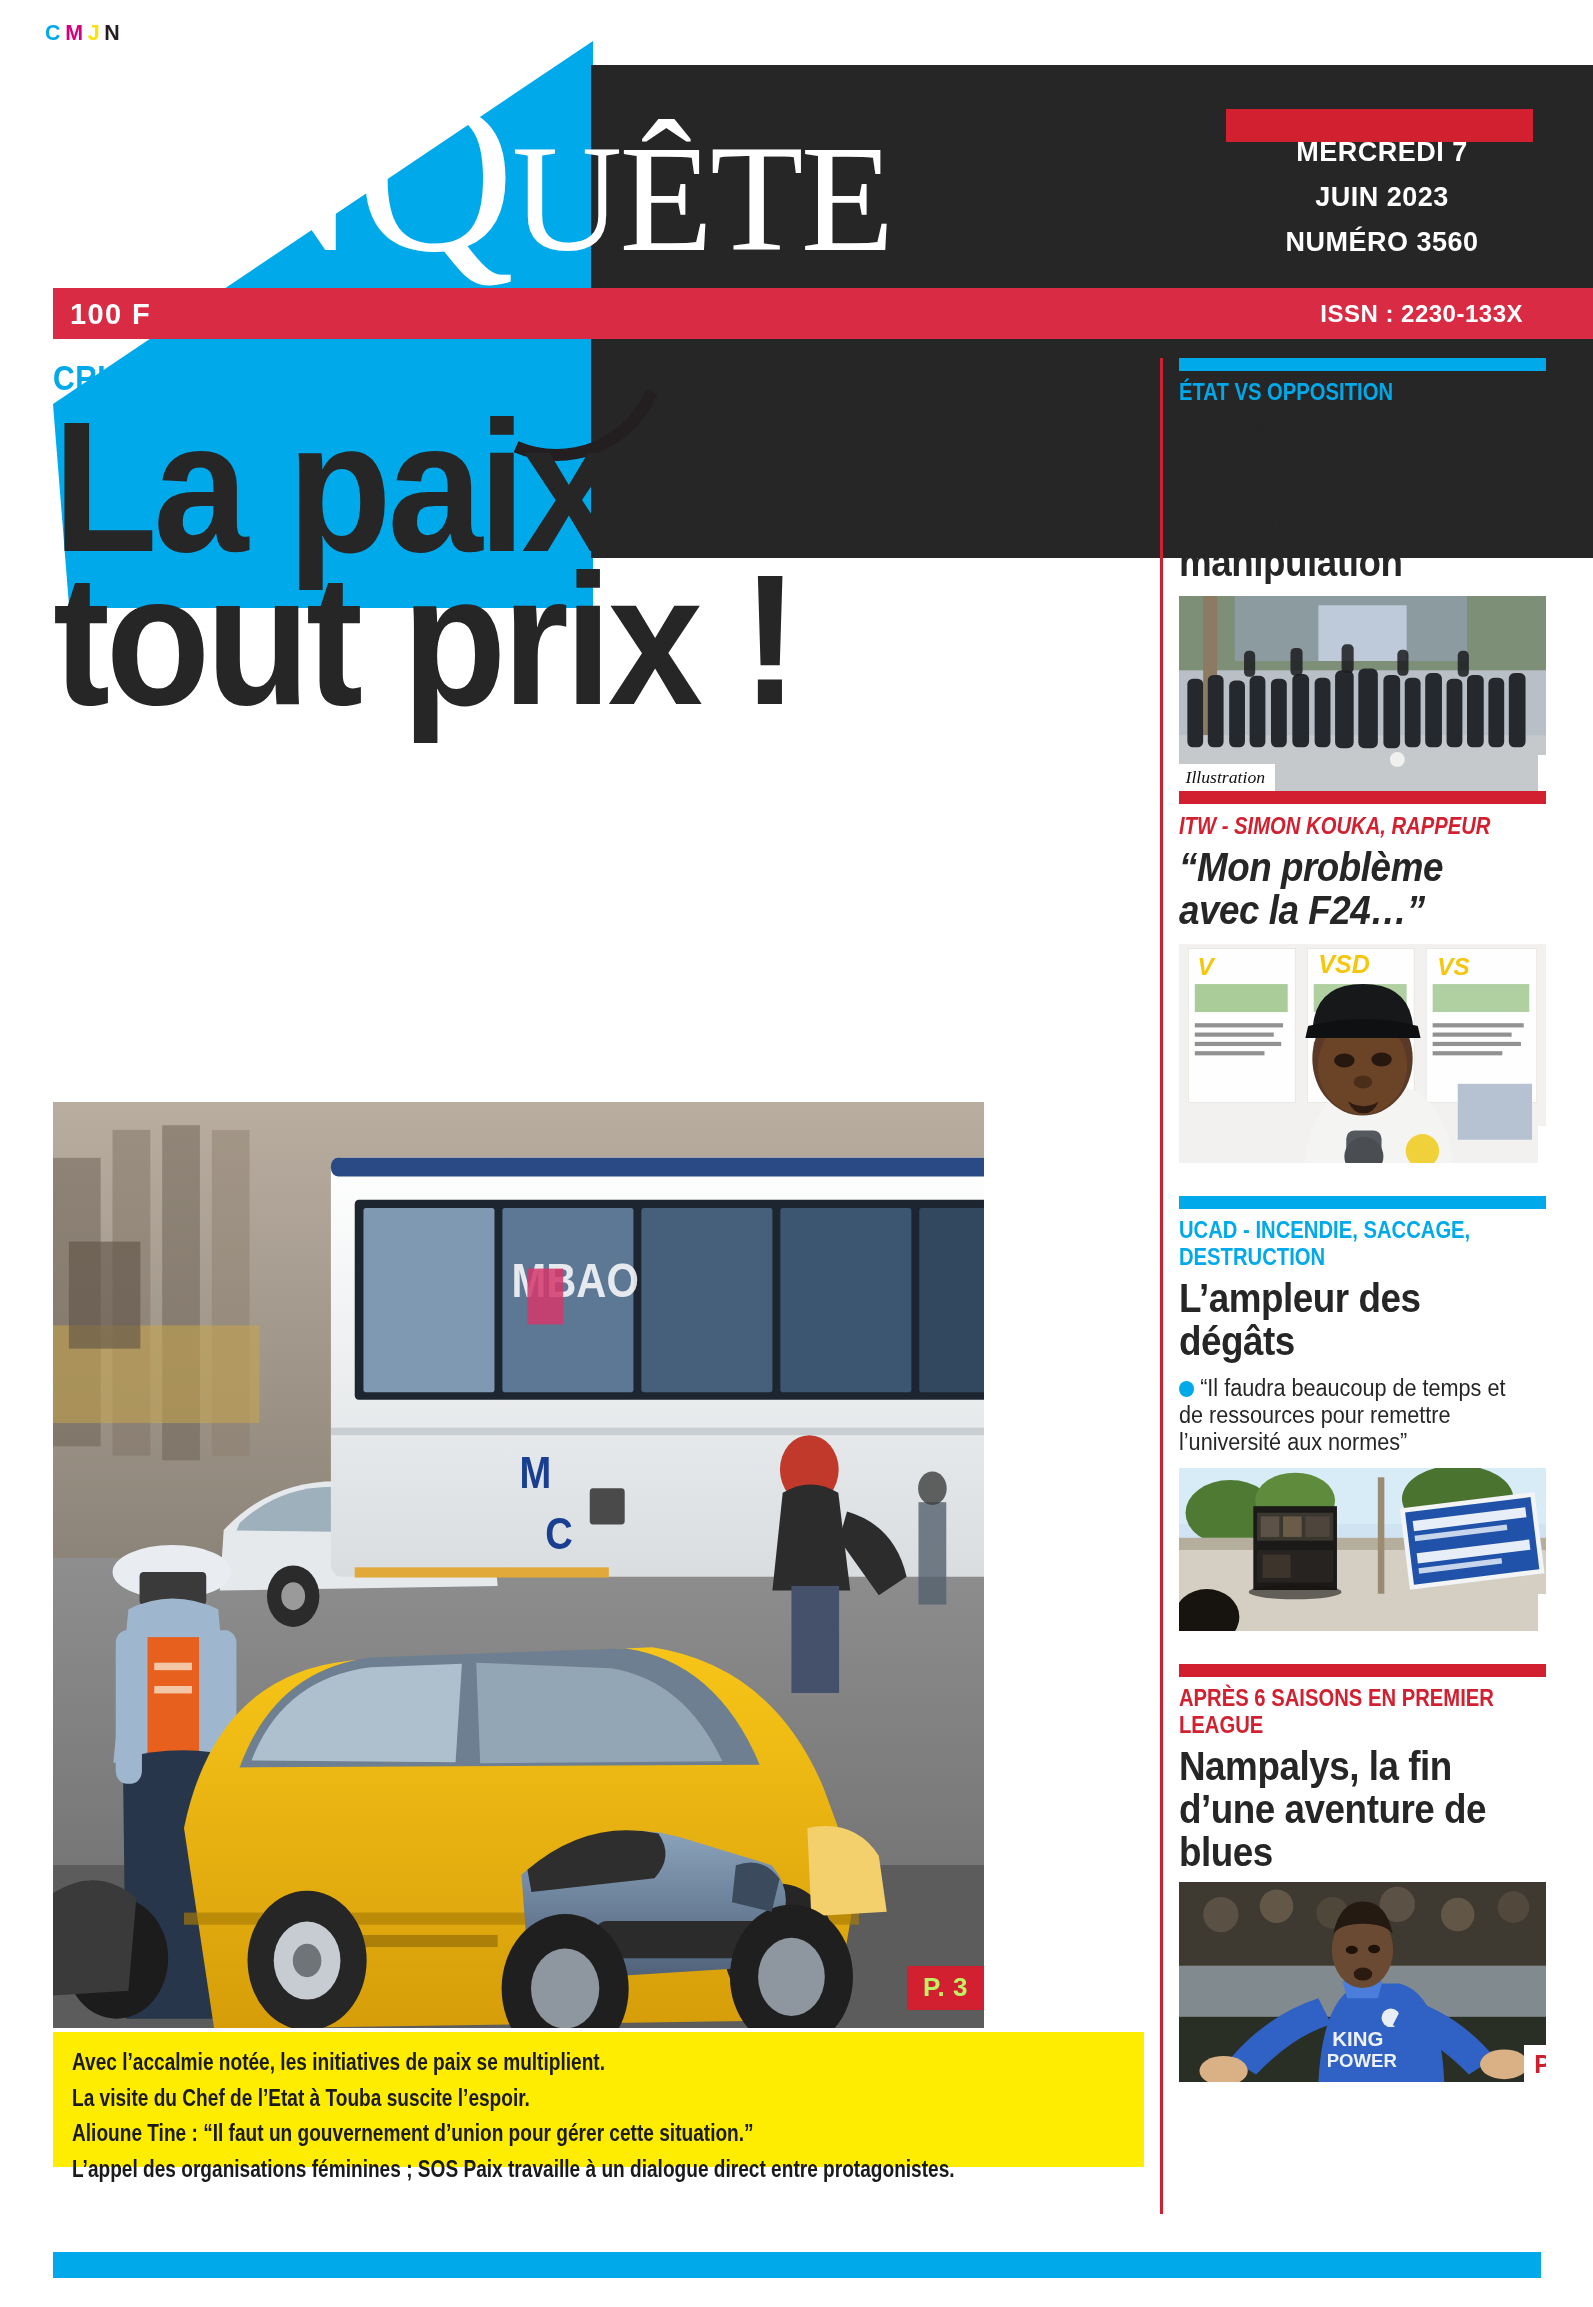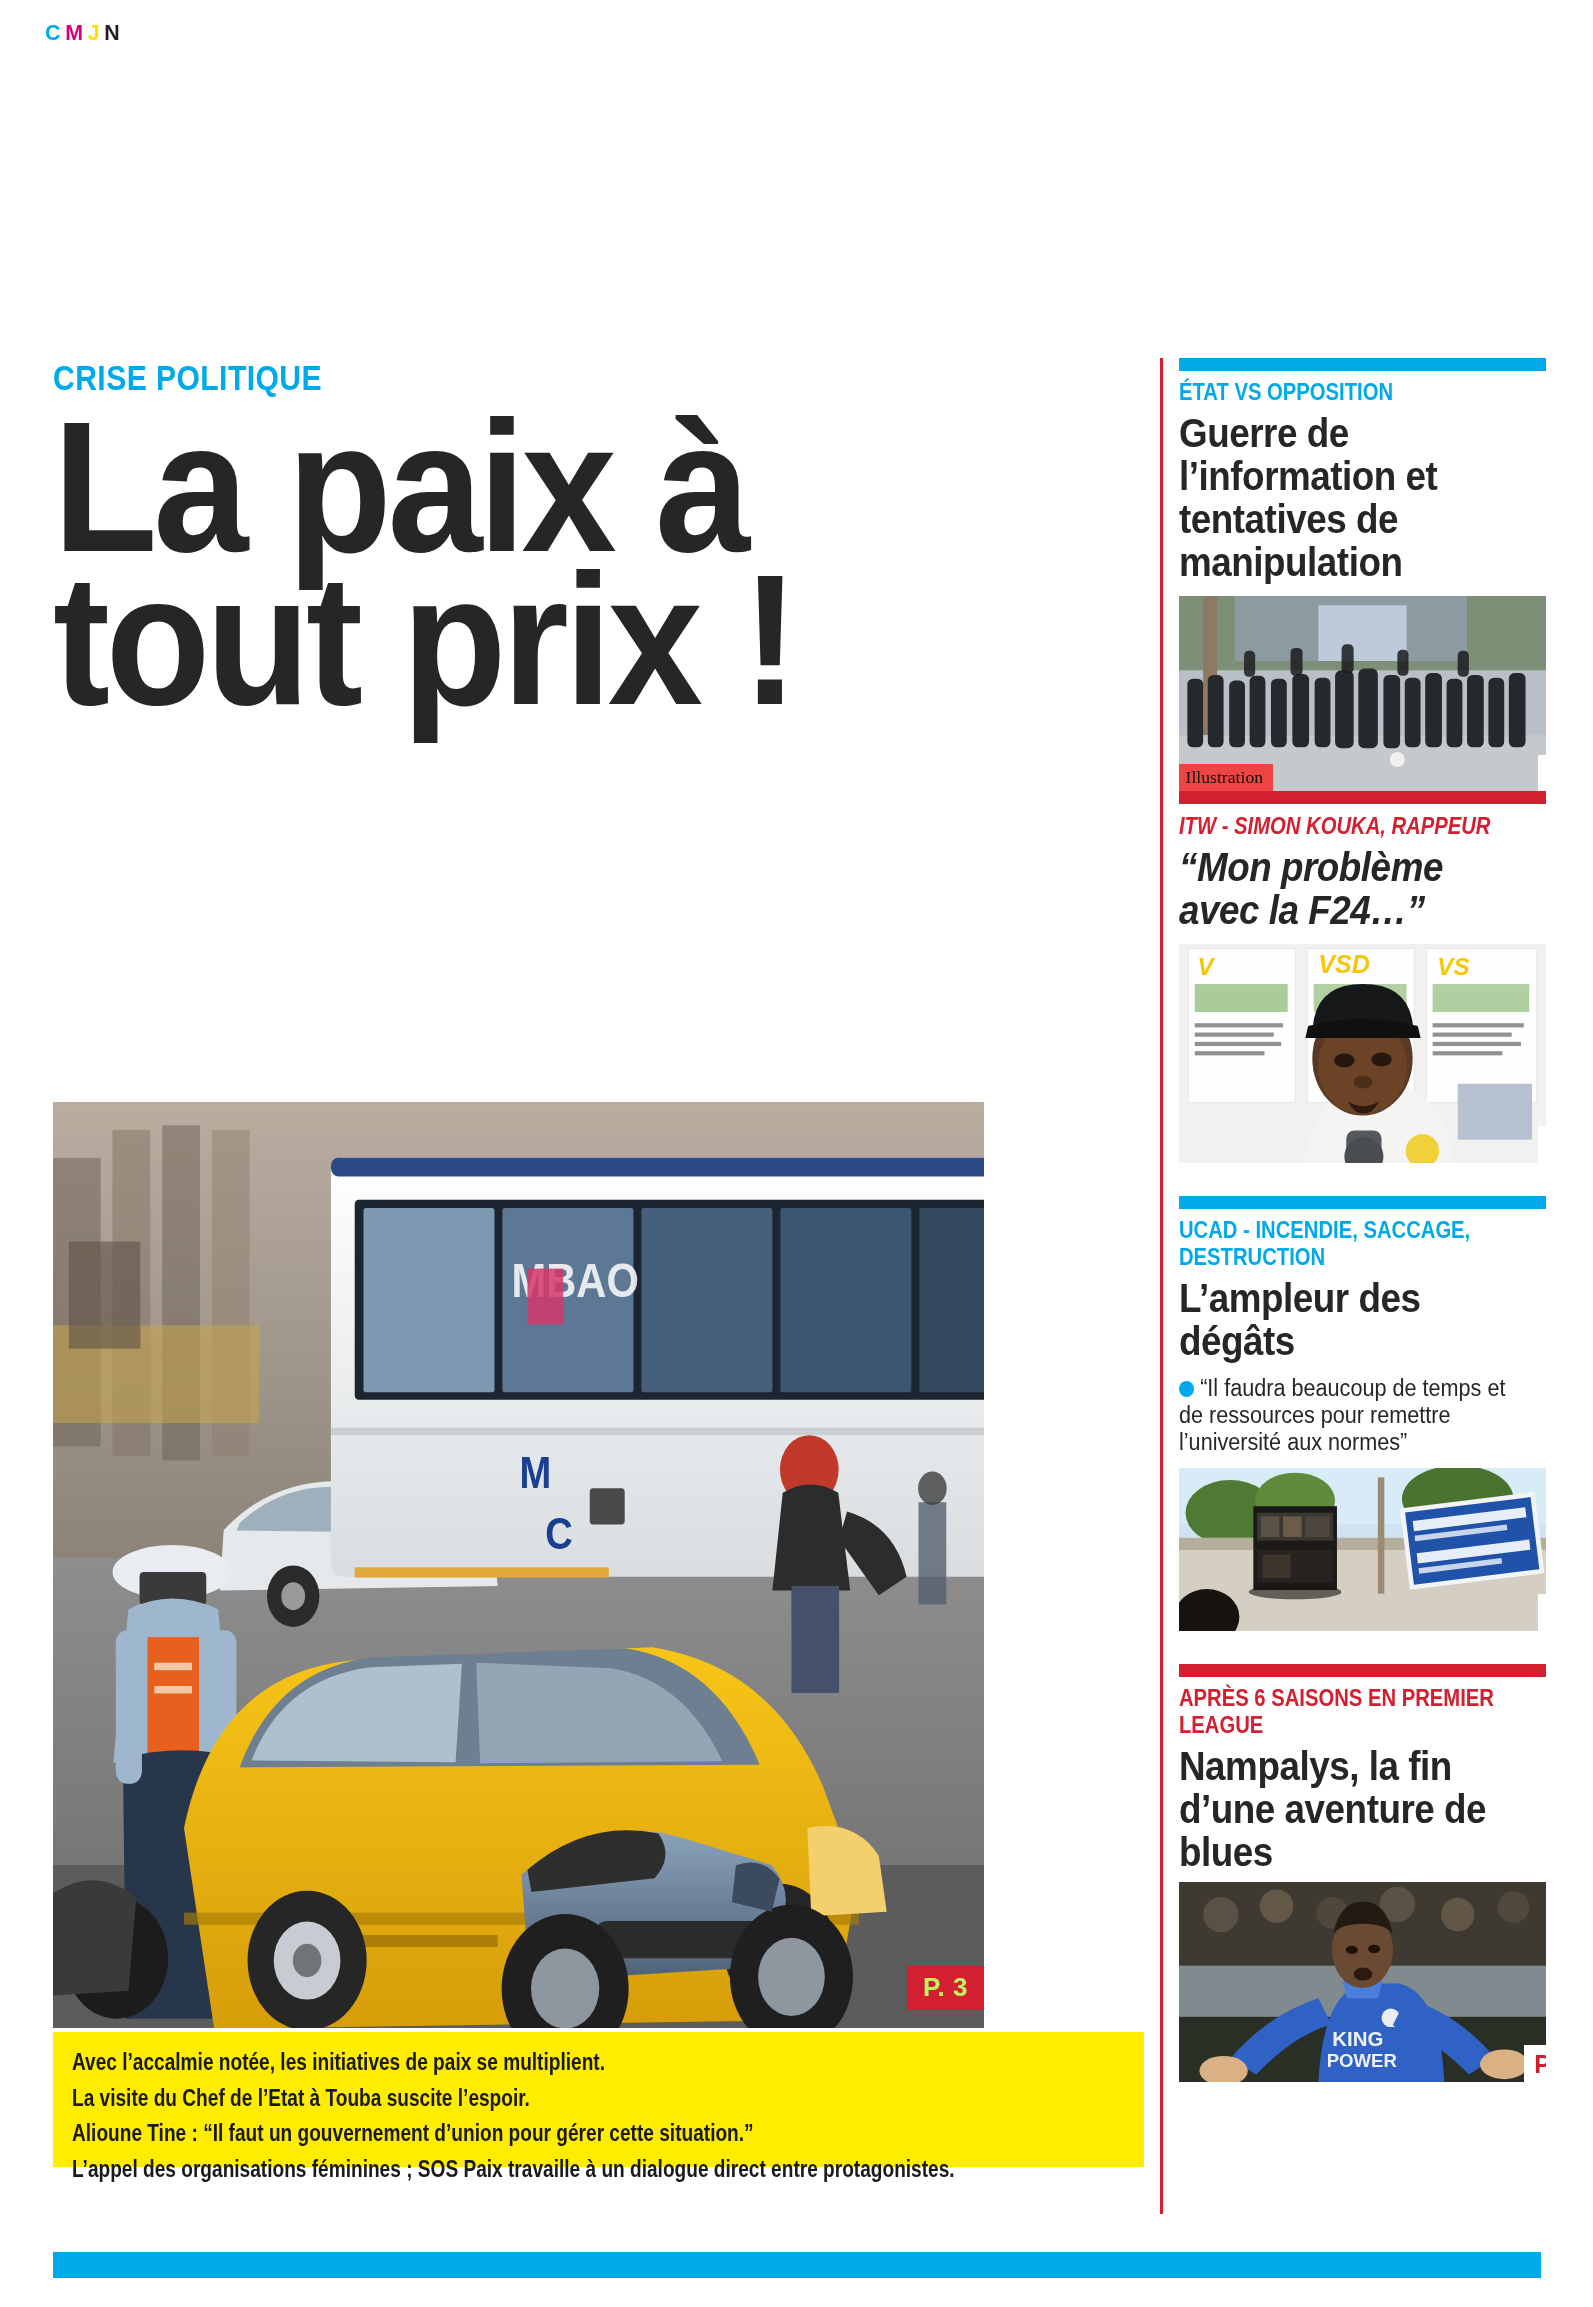--- a/index.html
+++ b/index.html
@@ -102,41 +102,60 @@
     transform:scaleX(.94);transform-origin:left top;
   }
   .rail-bullet .dot{
     display:inline-block;width:16px;height:16px;border-radius:50%;background:#00a9ea;
     margin-right:6.5px;vertical-align:-0.9px;
   }
 
   .rail-photo{position:relative;margin-top:12px;width:367px;overflow:hidden;background:#a9b2bb;}
   .rail-photo svg{display:block;width:100%;height:100%;}
   .photo-credit{
-    position:absolute;left:0;bottom:0;background:#ef4444;color:#111;
-    font-family:"Liberation Serif", serif;font-size:17.7px;padding:2.8px 10.2px 3.7px 6.5px;
+    position:absolute;left:0;bottom:0;background:#ffffff;color:#111;
+    font-family:"Liberation Serif", serif;font-style:italic;font-size:17.7px;padding:2.8px 10.2px 3.7px 6.5px;
   }
   .page-tag{
     position:absolute;right:-56px;bottom:-1.9px;background:#fff;
     font-weight:700;font-size:25px;padding:4.7px 10.2px;letter-spacing:0.5px;
   }
   .page-tag.cyan{color:#00a9ea;}
   .page-tag.red{color:#cf1f2c;}
 
   .footer-bar{position:absolute;left:53px;top:2252px;width:1488px;height:26px;background:#00a9ea;}
 </style>
 </head>
 <body>
 
 <div class="page">
 
   <div class="cmjn">
     <span class="c-c">C</span><span class="c-m">M</span><span class="c-j">J</span><span class="c-n">N</span>
   </div>
 
+  <div class="masthead">
+    <div class="mh-blue"></div>
+    <div class="mh-black"></div>
+    <div class="mh-red-tick"></div>
+
+    <div class="mh-logo"><span>EN</span><span>Q</span><span class="sm">UÊTE</span></div>
+    <div class="logo-tail"></div>
+
+    <div class="mh-redbar"></div>
+
+    <div class="mh-date">
+      <div>MERCREDI 7</div>
+      <div>JUIN 2023</div>
+      <div>NUMÉRO 3560</div>
+    </div>
+
+    <div class="mh-price">100 F</div>
+    <div class="mh-issn">ISSN : 2230-133X</div>
+  </div>
 
   <div class="main-col">
     <div class="kicker-main">CRISE POLITIQUE</div>
     <div class="headline">
       <div>La paix à</div>
       <div>tout prix !</div>
     </div>
   </div>
 
   <div class="hero">

